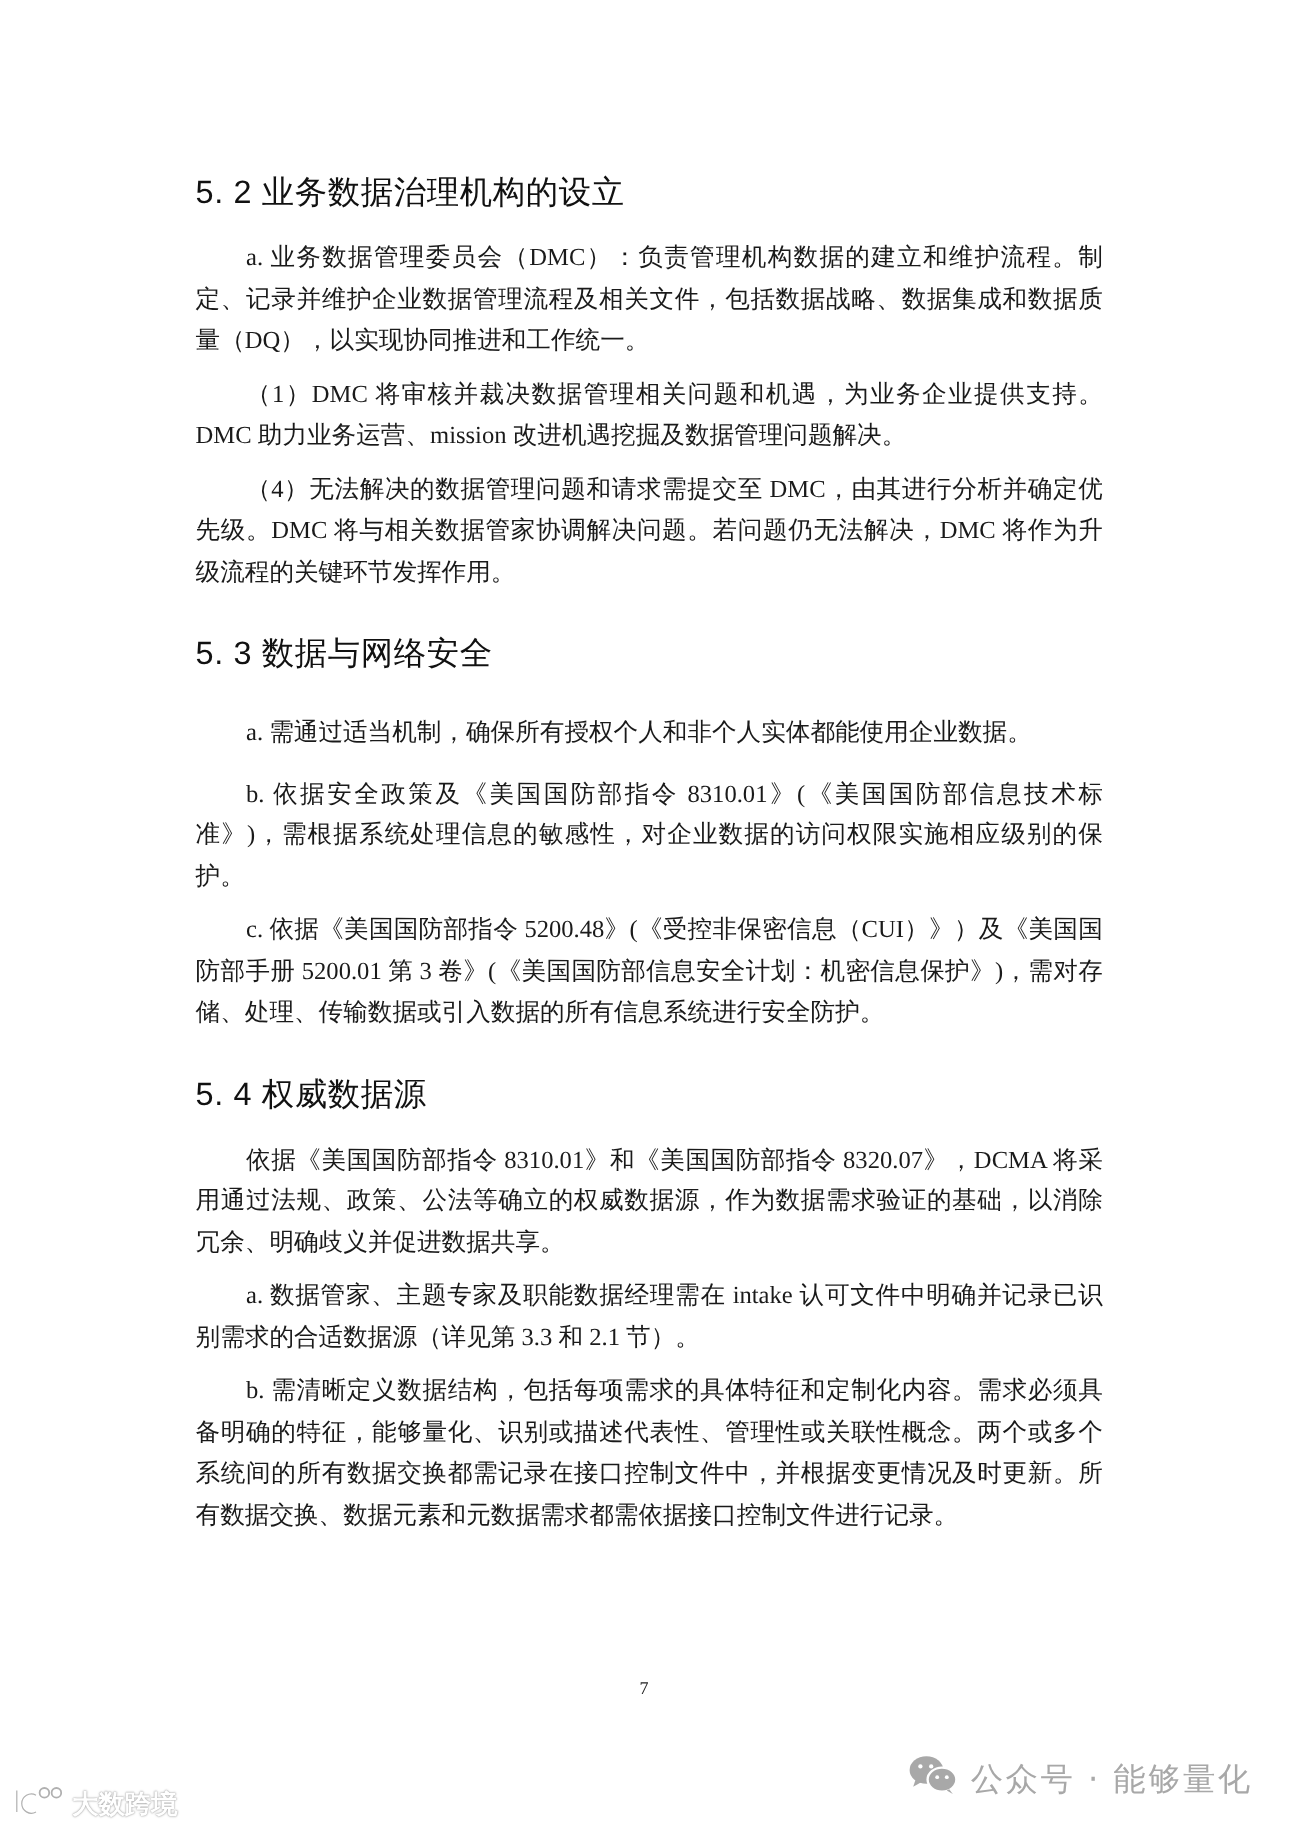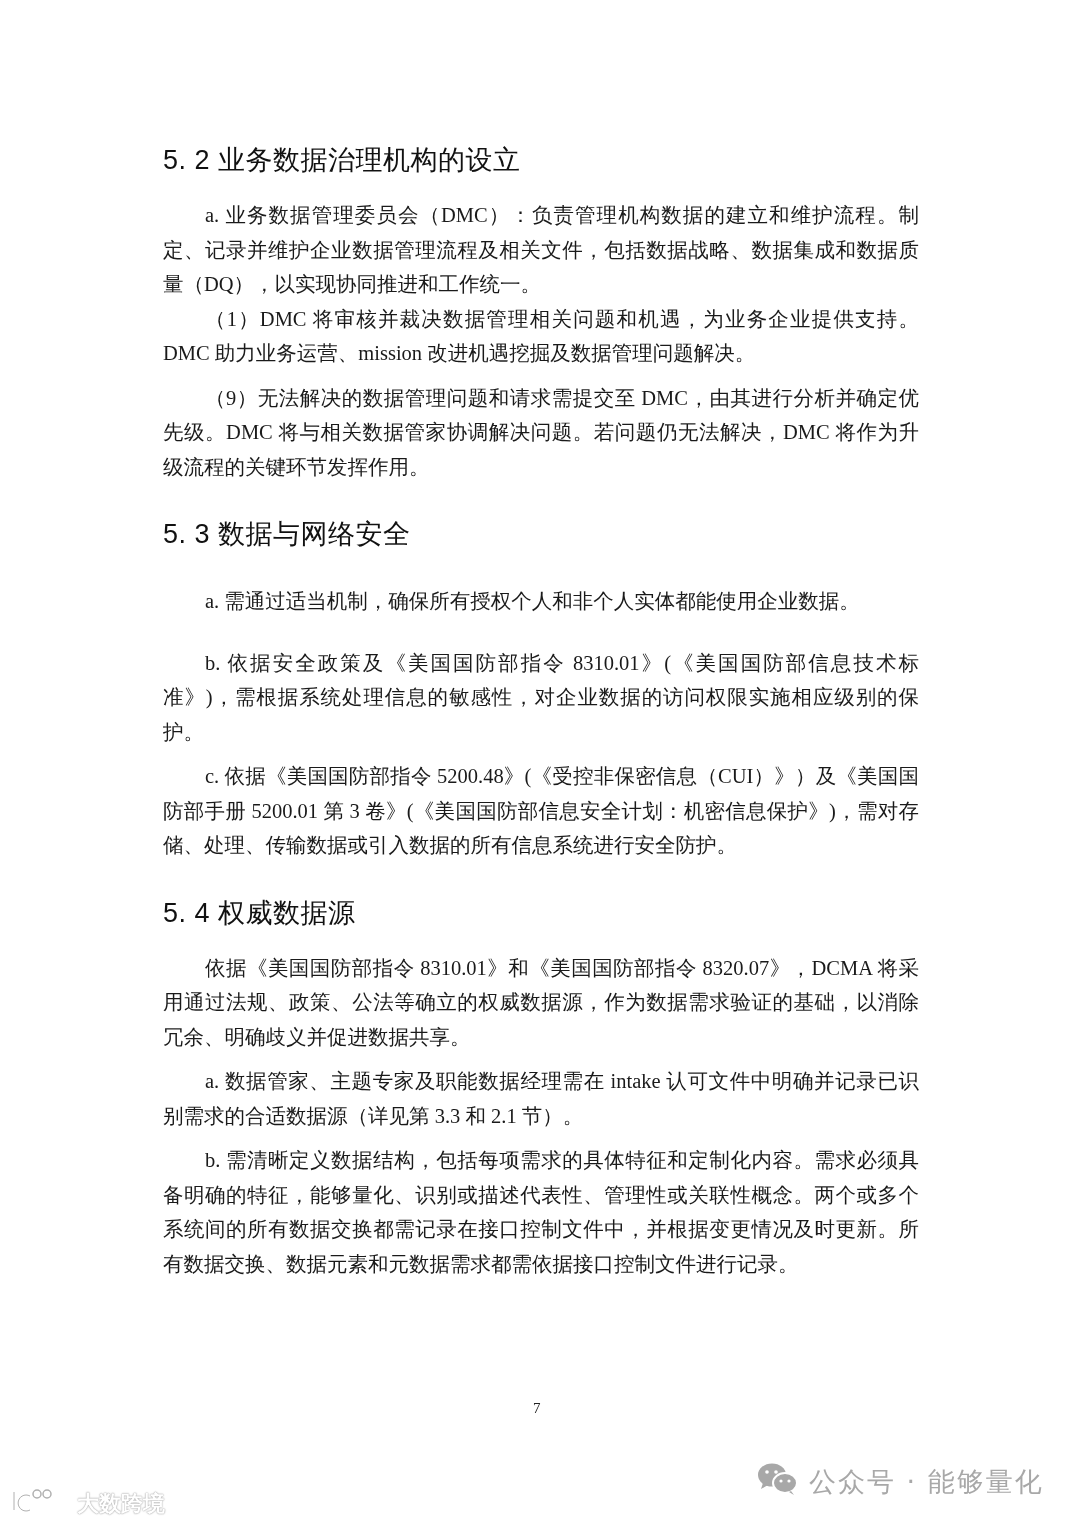--- a/index.html
+++ b/index.html
@@ -66,42 +66,42 @@
       font-size: 27px;
       color: #a8a8a8;
       letter-spacing: 2px;
     }
     .wm-left {
       position: absolute;
       left: 10px;
       top: 1488px;
       display: flex;
       align-items: center;
-      gap: 23px;
+      gap: 6px;
       font-family: "DejaVu Sans", sans-serif;
       font-size: 22px;
       font-weight: bold;
       color: #ffffff;
       text-shadow: 0 0 1px #9a9a9a, 0 0 2px #b0b0b0;
     }
   </style>
 </head>
 <body>
 
 <div class="page">
   <div class="content">
 
     <h2 class="section-heading" style="margin-top:0;">5. 2 业务数据治理机构的设立</h2>
     <p class="para" style="margin-top:18px;">a. 业务数据管理委员会（DMC）：负责管理机构数据的建立和维护流程。制定、记录并维护企业数据管理流程及相关文件，包括数据战略、数据集成和数据质量（DQ），以实现协同推进和工作统一。</p>
-    <p class="para" style="">（1）DMC 将审核并裁决数据管理相关问题和机遇，为业务企业提供支持。DMC 助力业务运营、mission 改进机遇挖掘及数据管理问题解决。</p>
-    <p class="para" style="margin-top:10px;">（9）无法解决的数据管理问题和请求需提交至 DMC，由其进行分析并确定优先级。DMC 将与相关数据管家协调解决问题。若问题仍无法解决，DMC 将作为升级流程的关键环节发挥作用。</p>
+    <p class="para" style="margin-top:10px;">（1）DMC 将审核并裁决数据管理相关问题和机遇，为业务企业提供支持。DMC 助力业务运营、mission 改进机遇挖掘及数据管理问题解决。</p>
+    <p class="para" style="margin-top:10px;">（4）无法解决的数据管理问题和请求需提交至 DMC，由其进行分析并确定优先级。DMC 将与相关数据管家协调解决问题。若问题仍无法解决，DMC 将作为升级流程的关键环节发挥作用。</p>
 
     <h2 class="section-heading" style="margin-top:30px;">5. 3 数据与网络安全</h2>
     <p class="para" style="margin-top:30px;">a. 需通过适当机制，确保所有授权个人和非个人实体都能使用企业数据。</p>
-    <p class="para" style="margin-top:27px;">b. 依据安全政策及《美国国防部指令 8310.01》(《美国国防部信息技术标准》)，需根据系统处理信息的敏感性，对企业数据的访问权限实施相应级别的保护。</p>
+    <p class="para" style="margin-top:16px;">b. 依据安全政策及《美国国防部指令 8310.01》(《美国国防部信息技术标准》)，需根据系统处理信息的敏感性，对企业数据的访问权限实施相应级别的保护。</p>
     <p class="para" style="margin-top:10px;">c. 依据《美国国防部指令 5200.48》(《受控非保密信息（CUI）》）及《美国国防部手册 5200.01 第 3 卷》(《美国国防部信息安全计划：机密信息保护》)，需对存储、处理、传输数据或引入数据的所有信息系统进行安全防护。</p>
 
     <h2 class="section-heading" style="margin-top:30px;">5. 4 权威数据源</h2>
     <p class="para" style="margin-top:18px;">依据《美国国防部指令 8310.01》和《美国国防部指令 8320.07》，DCMA 将采用通过法规、政策、公法等确立的权威数据源，作为数据需求验证的基础，以消除冗余、明确歧义并促进数据共享。</p>
     <p class="para" style="margin-top:10px;">a. 数据管家、主题专家及职能数据经理需在 intake 认可文件中明确并记录已识别需求的合适数据源（详见第 3.3 和 2.1 节）。</p>
     <p class="para" style="margin-top:10px;">b. 需清晰定义数据结构，包括每项需求的具体特征和定制化内容。需求必须具备明确的特征，能够量化、识别或描述代表性、管理性或关联性概念。两个或多个系统间的所有数据交换都需记录在接口控制文件中，并根据变更情况及时更新。所有数据交换、数据元素和元数据需求都需依据接口控制文件进行记录。</p>
   </div>
 
   <div class="page-number">7</div>
 

